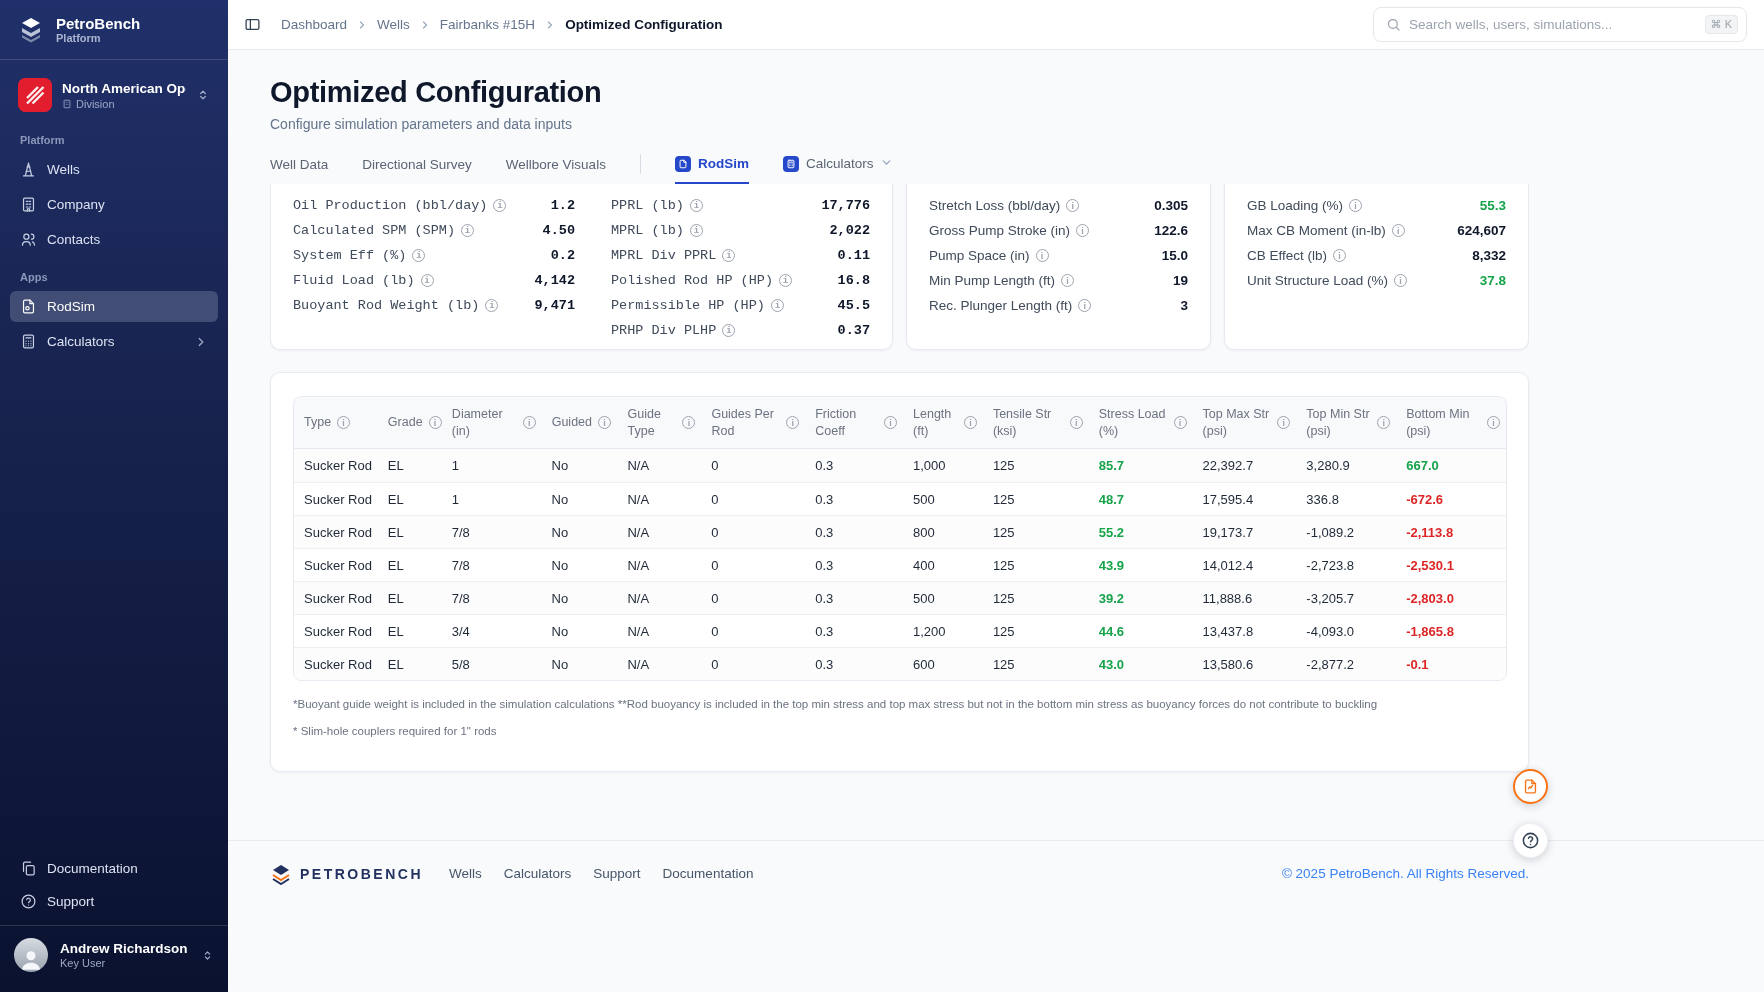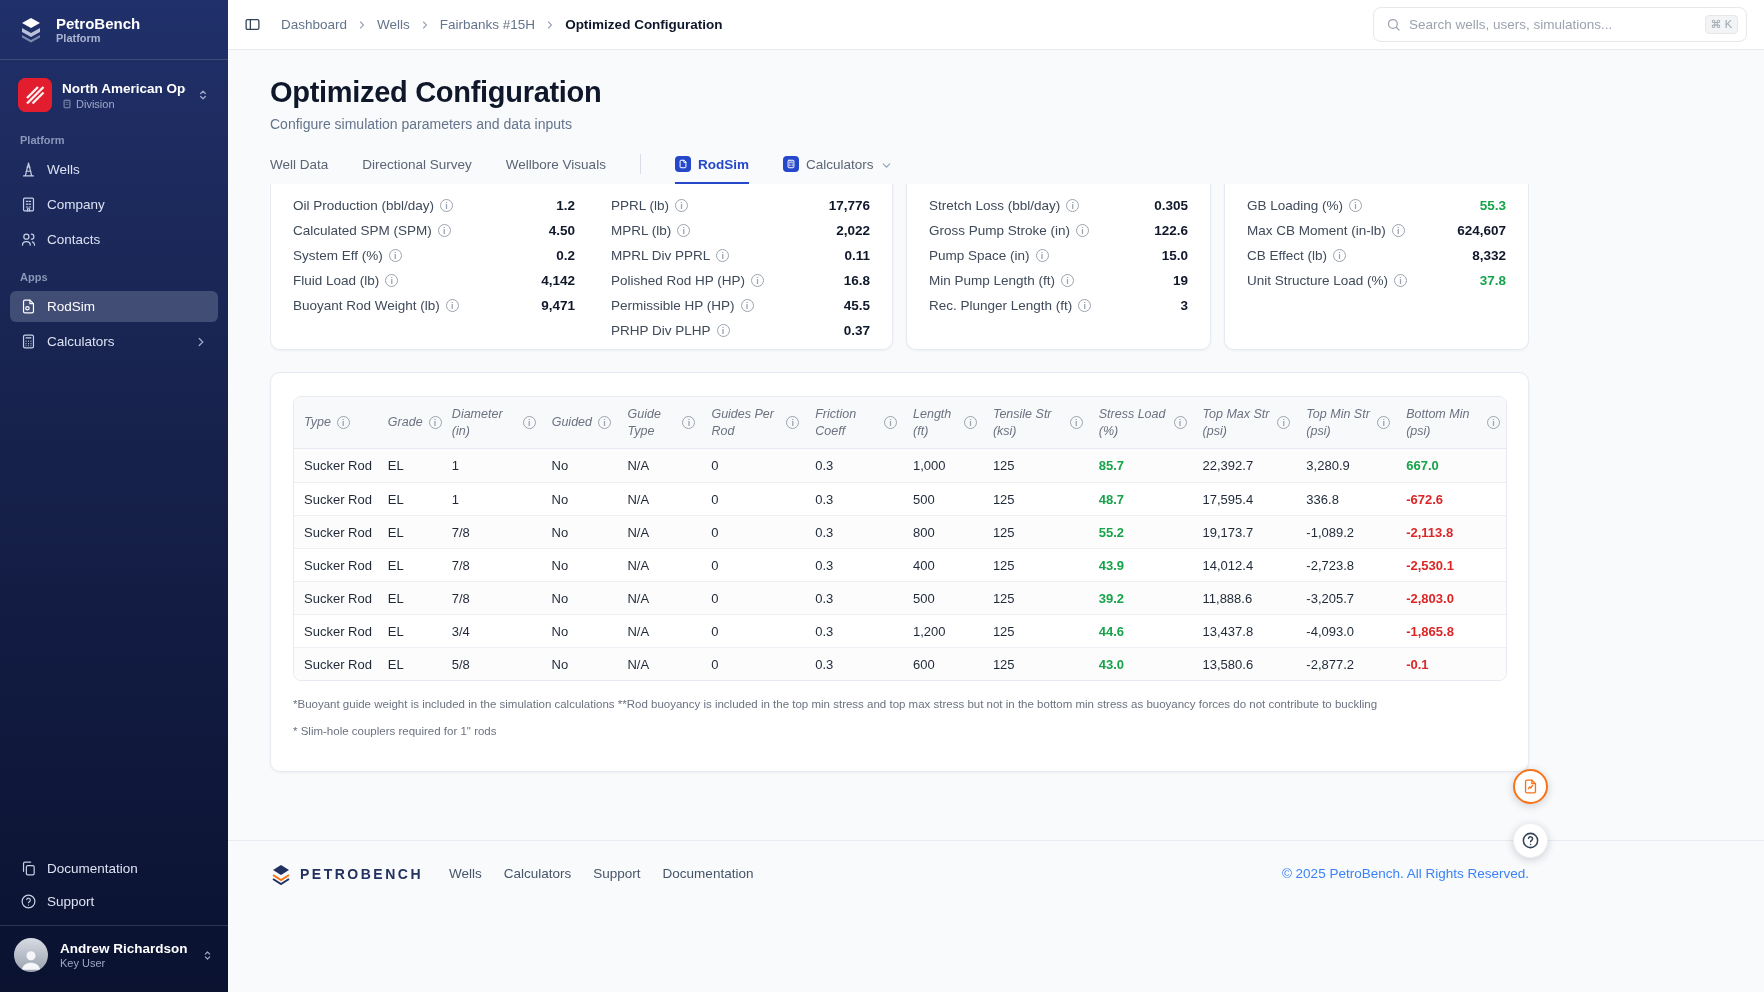--- a/index.html
+++ b/index.html
@@ -45,48 +45,48 @@
   .search input { border:0; outline:0; flex:1; font-size:13.5px; color:#701a75; background:transparent; font-family:inherit; }
   .search input::placeholder { color:#9ca3af; }
   .kbd { background:#f3f4f6; border:1px solid #e5e7eb; border-radius:4px; font-size:11px; color:#9ca3af; padding:2px 5px; }
 
   .scroll { flex:1; display:flex; flex-direction:column; overflow:hidden; }
   .content { width:1301px; padding:26px 0 0 42px; }
   h1 { font-size:29px; font-weight:700; color:#0f172a; letter-spacing:-0.3px; }
   .subtitle { font-size:14px; color:#64748b; margin-top:7px; }
 
   .tabs { margin-top:22px; display:flex; align-items:flex-end; gap:34px; font-size:13.5px; color:#5b6574; }
-  .tab { display:flex; align-items:flex-end; gap:7px; padding-bottom:10px; cursor:pointer; border-bottom:2.5px solid transparent; }
+  .tab { display:flex; align-items:flex-start; gap:7px; padding-bottom:10px; cursor:pointer; border-bottom:2.5px solid transparent; }
   .tab.active { color:#2547c9; font-weight:700; border-bottom-color:#2547c9; }
   .tab-ico { width:16px; height:16px; border-radius:4px; background:#2547c9; display:flex; align-items:center; justify-content:center; }
   .tab-div { width:1px; height:20px; background:#d8dde5; margin-bottom:10px; }
 
   .cards-row { display:flex; gap:13px; height:168px; overflow:hidden; width:1259px; }
   .card { background:#fff; border:1px solid #e7eaf0; border-radius:10px; box-shadow:0 1px 3px rgba(16,24,40,.05);
     margin-top:-18px; height:184px; padding:26px 22px 0; }
   .card.c1 { width:623px; }
   .card.c2, .card.c3 { width:305px; }
   .prow { display:flex; align-items:center; height:25px; font-size:13.5px; }
   .prow .lbl { display:flex; align-items:center; gap:6px; color:#3f4a5a; }
   .prow .val { font-weight:700; color:#0f172a; text-align:right; }
   .prow .val.good { color:#16a34a; }
-  .c1 .prow { display:grid; grid-template-columns:224px 58px 36px 1fr 62px; }
+  .c1 .prow { display:grid; grid-template-columns:224px 58px 36px 1fr 62px;font-family:Liberation Mono, monospace; }
   .c1 .val { min-width:0; }
   .c2 .lbl, .c3 .lbl { flex:1; }
   .c2 .val, .c3 .val { min-width:50px; }
 
   .info { width:13px; height:13px; border:1px solid #9ca3af; border-radius:50%; color:#9ca3af;
     display:inline-flex; align-items:center; justify-content:center; font-size:9px; font-weight:700; flex:0 0 13px; cursor:pointer; }
   .info::after { content:"i"; font-style:normal; }
 
   .rod-card { margin-top:20px; width:1259px; background:#fff; border:1px solid #e7eaf0; border-radius:10px;
     box-shadow:0 1px 3px rgba(16,24,40,.05); padding:23px 22px 30px; }
   .rod-title { font-size:16px; font-weight:700; color:#0f172a; margin:0 0 16px 2px; }
   .table { border:1px solid #e7eaf0; border-radius:8px; overflow:hidden; width:1214px; }
-  .thead { display:flex; align-items:center; background:#f8f9fb; min-height:52px; border-bottom:1px solid #e7eaf0; padding:6px 0;font-style:italic; }
+  .thead { display:flex; align-items:center; background:#f8f9fb; min-height:52px; border-bottom:1px solid #e7eaf0; padding:6px 0; }
   .th { display:flex; align-items:center; gap:6px; padding:0 6px 0 10px; font-size:12.5px; color:#6b7280; }
   .th .hl { line-height:1.3; }
   .trow { display:flex; align-items:center; height:33px; border-top:1px solid #eceff3; font-size:13px; color:#1f2937; }
   .trow:first-child { border-top:0; }
   .trow:nth-child(odd) { background:#fcfcfd; }
   .td { padding-left:10px; white-space:nowrap; }
   .g { color:#16a34a; font-weight:700; }
   .r { color:#dc2626; font-weight:700; }
   .c0{width:84px}.cc1{width:64px}.cc2{width:100px}.cc3{width:76px}.cc4{width:84px}.cc5{width:104px}
   .cc6{width:98px}.cc7{width:80px}.cc8{width:106px}.cc9{width:104px}.cc10{width:104px}.cc11{width:100px}.cc12{width:110px}

